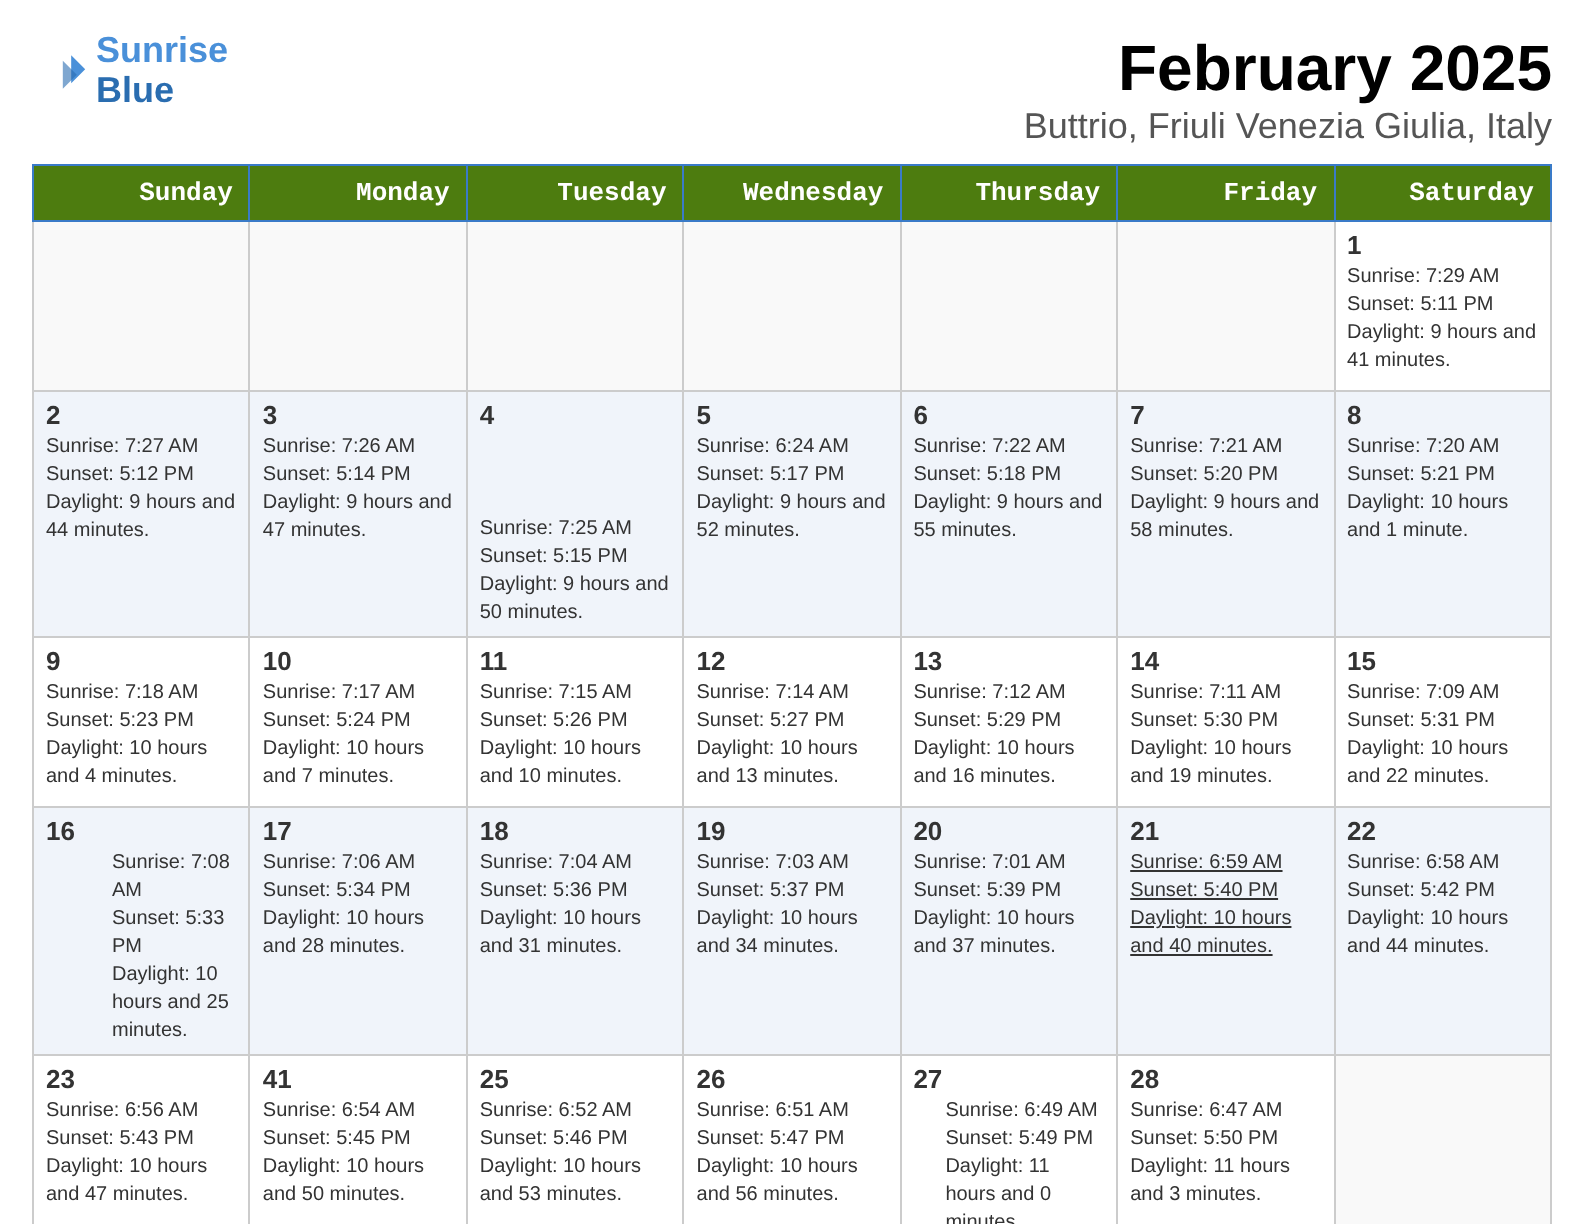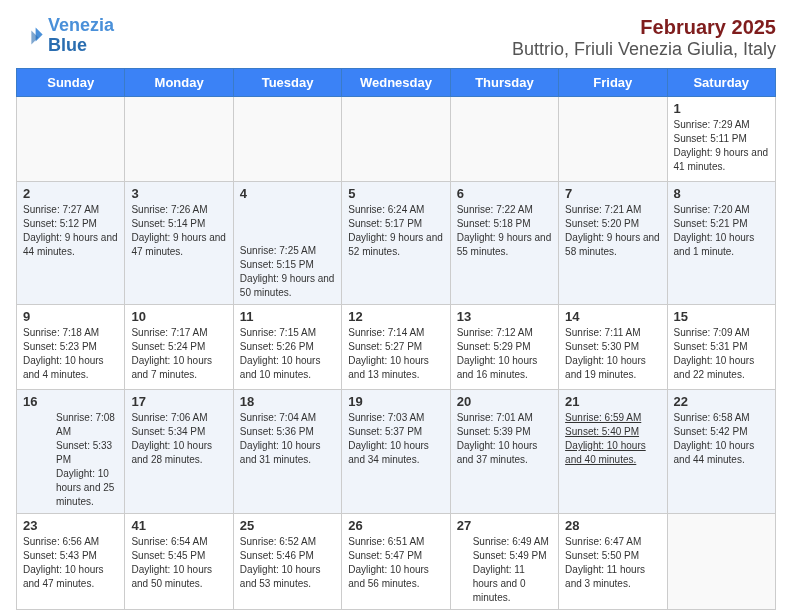--- a/index.html
+++ b/index.html
@@ -31,41 +31,42 @@
       color: #4a90d9;
     }
     .logo-icon {
       width: 28px;
       height: 28px;
     }
     .title-section {
       text-align: right;
     }
     .calendar-title {
-      font-size: 20px;
+      font-size: 32px;
       font-weight: bold;
-      color: #7f1d1d;
+      color: #000000;
     }
     .calendar-subtitle {
       font-size: 18px;
       color: #555;
     }
     .calendar {
       width: 100%;
       border-collapse: collapse;
       border: 1px solid #ccc;
     }
     .calendar th {
-      background-color: #3b82f6;
+      background-color: #4d7c0f;
       color: #fff;
       font-size: 13px;
       font-weight: bold;
       padding: 6px 8px;
-      text-align: center;
+      text-align: right;
       border: 1px solid #3a7bc8;
+      font-family: Liberation Mono, monospace;
     }
     .calendar td {
       width: 14.28%;
       vertical-align: top;
       padding: 4px 6px;
       border: 1px solid #ccc;
       font-size: 10.5px;
       color: #333;
       height: 85px;
       background: #fff;
@@ -92,21 +93,21 @@
 <body>
 
 <div class="header-section">
   <div class="logo">
     <svg class="logo-icon" viewBox="0 0 40 40">
       <rect x="0" y="0" width="40" height="40" fill="white"></rect>
       <polygon points="28,8 38,18 28,28" fill="#4a90d9"></polygon>
       <polygon points="22,12 32,22 22,32" fill="#2a6db0" opacity="0.6"></polygon>
     </svg>
     <div>
-      <div class="logo-text"><span>Venezia</span></div>
+      <div class="logo-text"><span>Sunrise</span></div>
       <div class="logo-text" style="color:#2a6db0;">Blue</div>
     </div>
   </div>
   <div class="title-section">
     <div class="calendar-title">February 2025</div>
     <div class="calendar-subtitle">Buttrio, Friuli Venezia Giulia, Italy</div>
   </div>
 </div>
 
 <table class="calendar">

